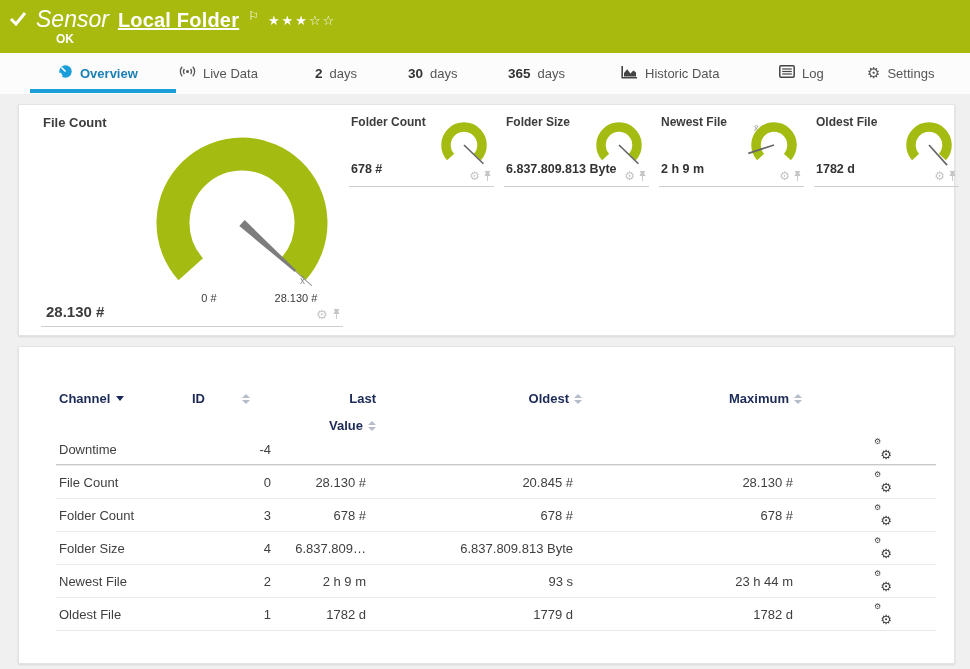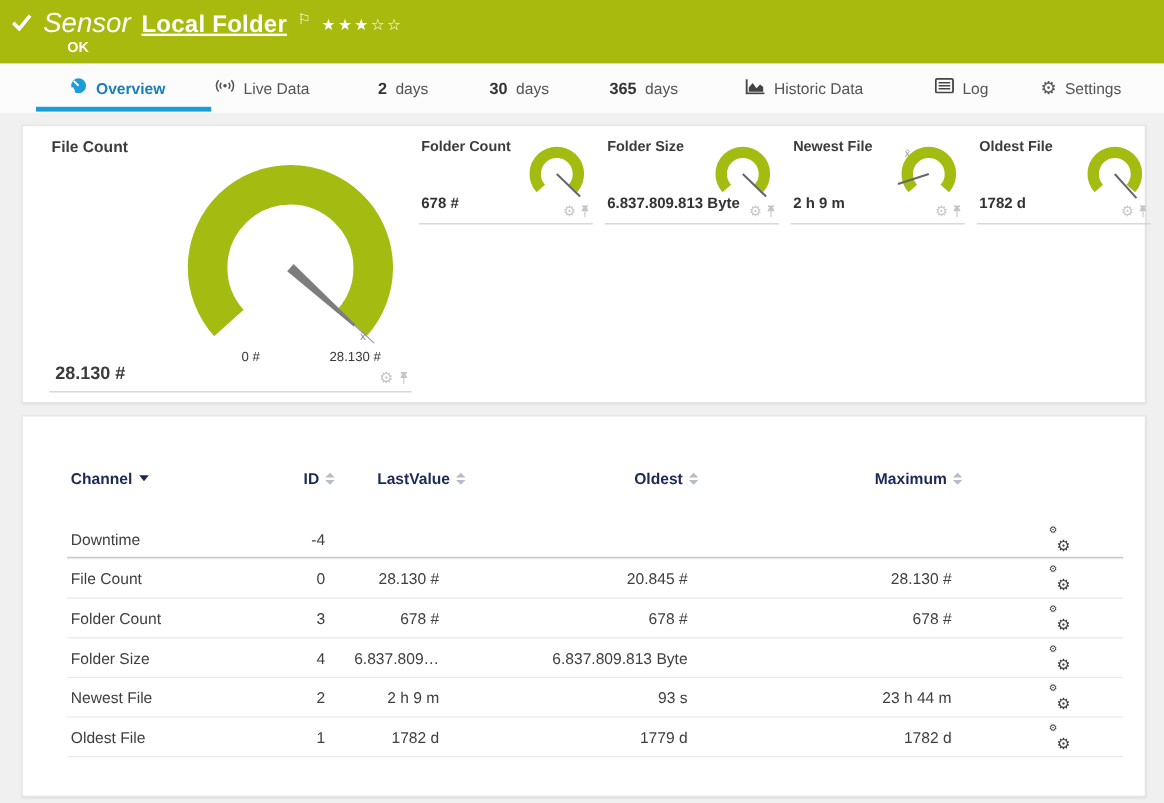--- a/index.html
+++ b/index.html
@@ -53,22 +53,22 @@
   .mini-svg{position:absolute;left:88px;top:2px;}
   .mini-icons{position:absolute;right:2px;bottom:-2px;display:flex;align-items:center;gap:3px;color:#c6c6c6;font-size:12px;}
   .mini-sep{position:absolute;left:3px;bottom:-6px;width:145px;height:1px;background:#cfcfcf;}
   .mini-mean{position:absolute;left:98px;top:10px;font-size:9px;color:#9a9a9a;}
 
   
   .thead{position:absolute;left:0;top:38px;width:937px;height:41px;}
   .th{position:absolute;top:6px;display:inline-flex;align-items:center;
       font-size:13px;font-weight:700;color:#1b2a57;white-space:nowrap;}
   .th-channel{left:40px;}
-  .th-id{right:677px;}
-  .th-last{right:568px;top:6px;display:flex;align-items:flex-end;}
+  .th-id{right:706px;gap:32px;}
+  .th-last{right:580px;top:6px;display:flex;flex-direction:column;align-items:flex-end;gap:12px;}
   .th-last .l2{display:inline-flex;align-items:center;}
   .th-min{right:374px;}
   .th-max{right:154px;}
   .thead-line{position:absolute;left:37px;top:79px;width:880px;height:1px;background:#c9c9c9;}
 
   .sort{display:inline-flex;flex-direction:column;gap:2px;margin-left:5px;}
   .sort i{width:0;height:0;border-left:4px solid transparent;border-right:4px solid transparent;}
   .sort .up{border-bottom:4px solid #b6bcc8;}
   .sort .dn{border-top:4px solid #b6bcc8;}
   .caret{width:0;height:0;border-left:4px solid transparent;border-right:4px solid transparent;

